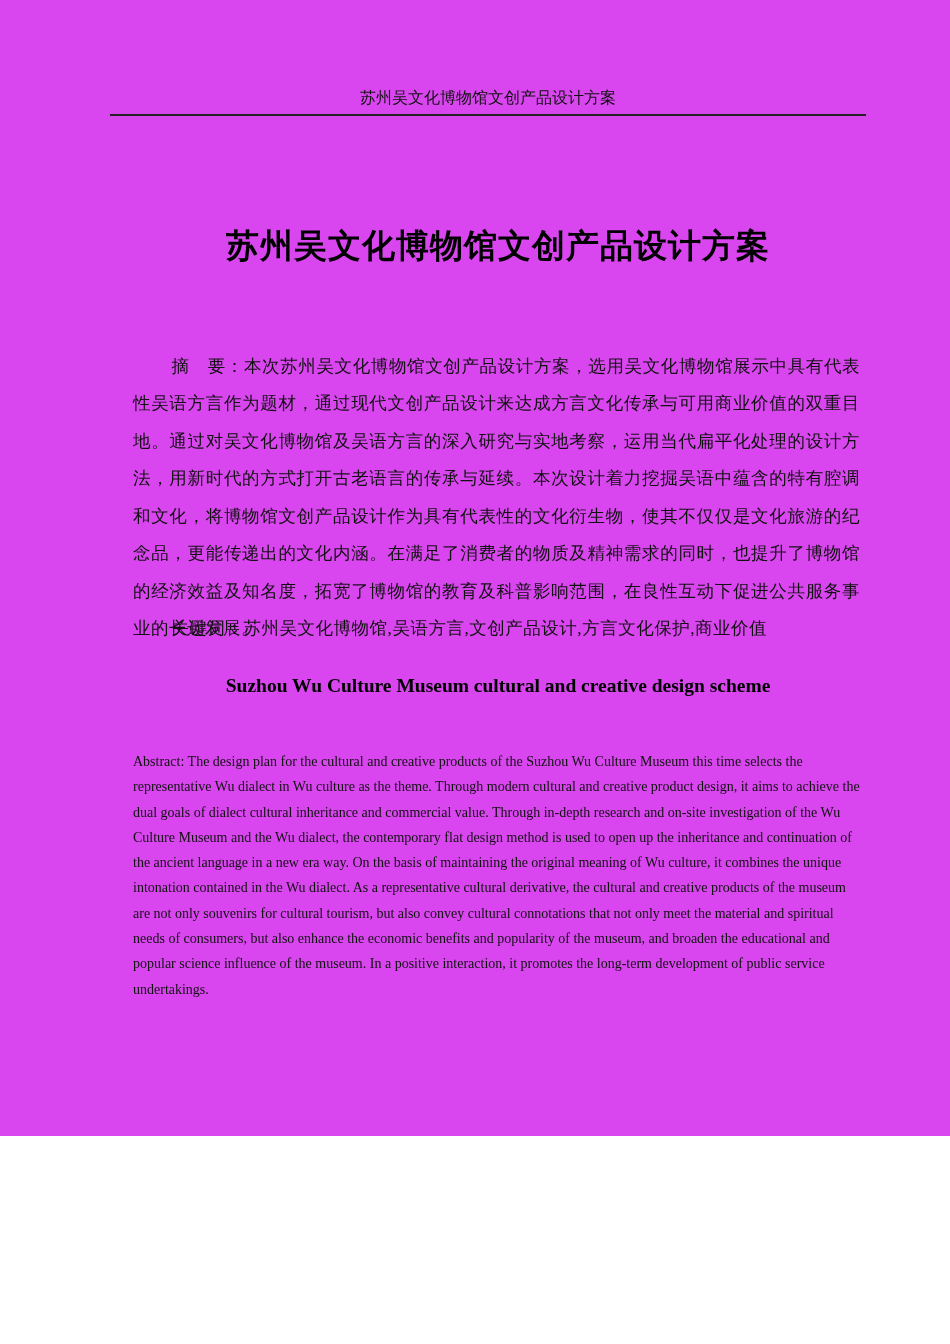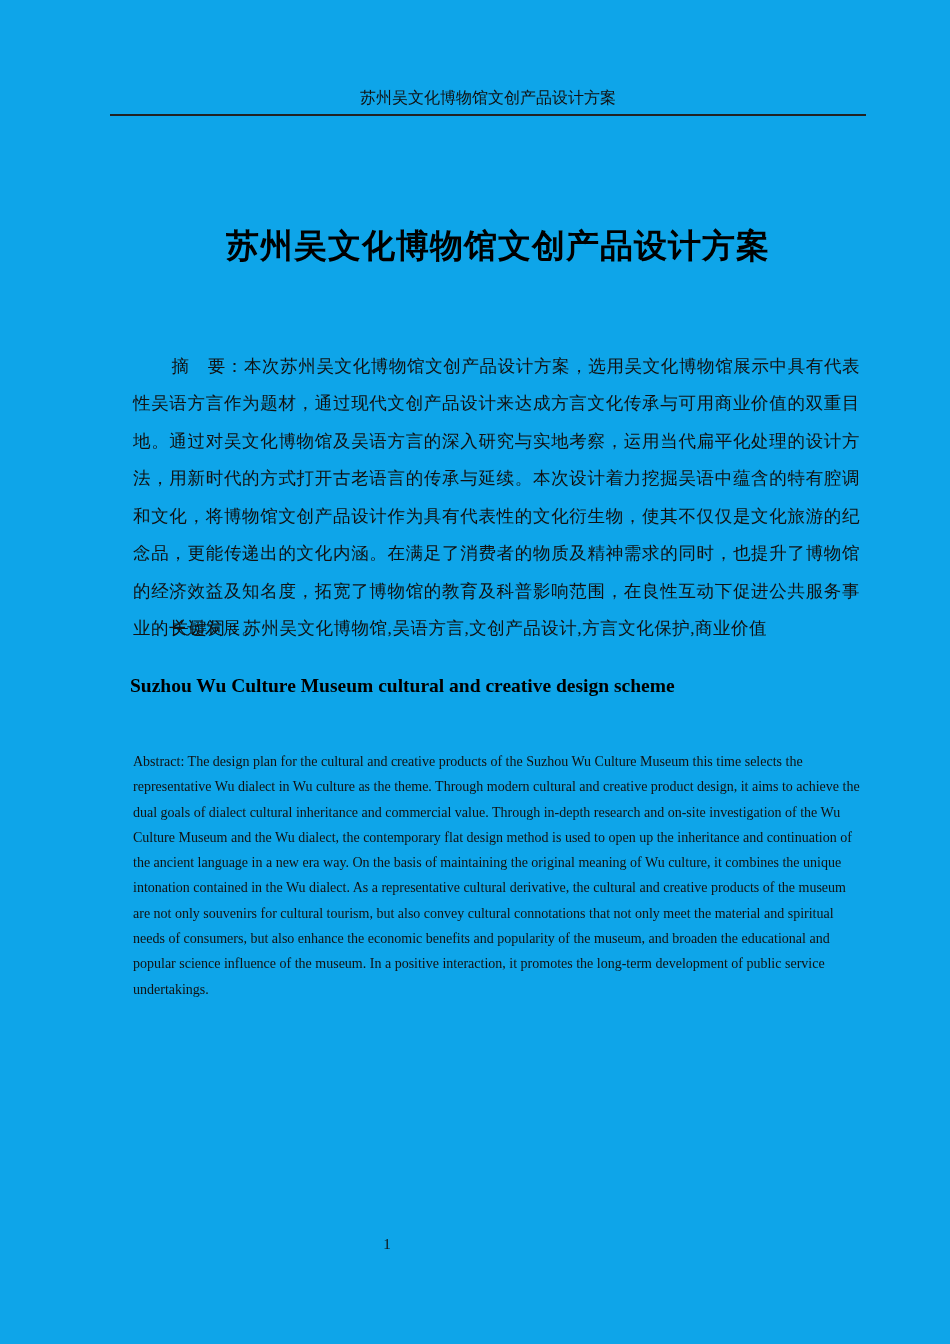--- a/index.html
+++ b/index.html
@@ -3,22 +3,22 @@
 <meta charset="utf-8">
 <style>
   html, body {
     margin: 0;
     padding: 0;
     background: #ffffff;
   }
   .page {
     position: relative;
     width: 950px;
-    height: 1344px;
-    background: #0ea5e9;
+    height: 1136px;
+    background: #d946ef;
     color: #111111;
     font-family: "Liberation Serif", "DejaVu Serif", serif;
     overflow: hidden;
   }
   .header-block {
     position: absolute;
     top: 86px;
     left: 110px;
     width: 756px;
     text-align: center;
@@ -65,21 +65,21 @@
     color: #111111;
   }
   .label-bold {
     font-weight: normal;
   }
   .en-title {
     position: absolute;
     top: 655px;
     left: 130px;
     width: 736px;
-    text-align: left;
+    text-align: center;
     font-weight: bold;
     font-size: 19.5px;
     line-height: 30px;
     color: #000000;
   }
   .en-abstract {
     position: absolute;
     top: 735px;
     left: 133px;
     width: 730px;

